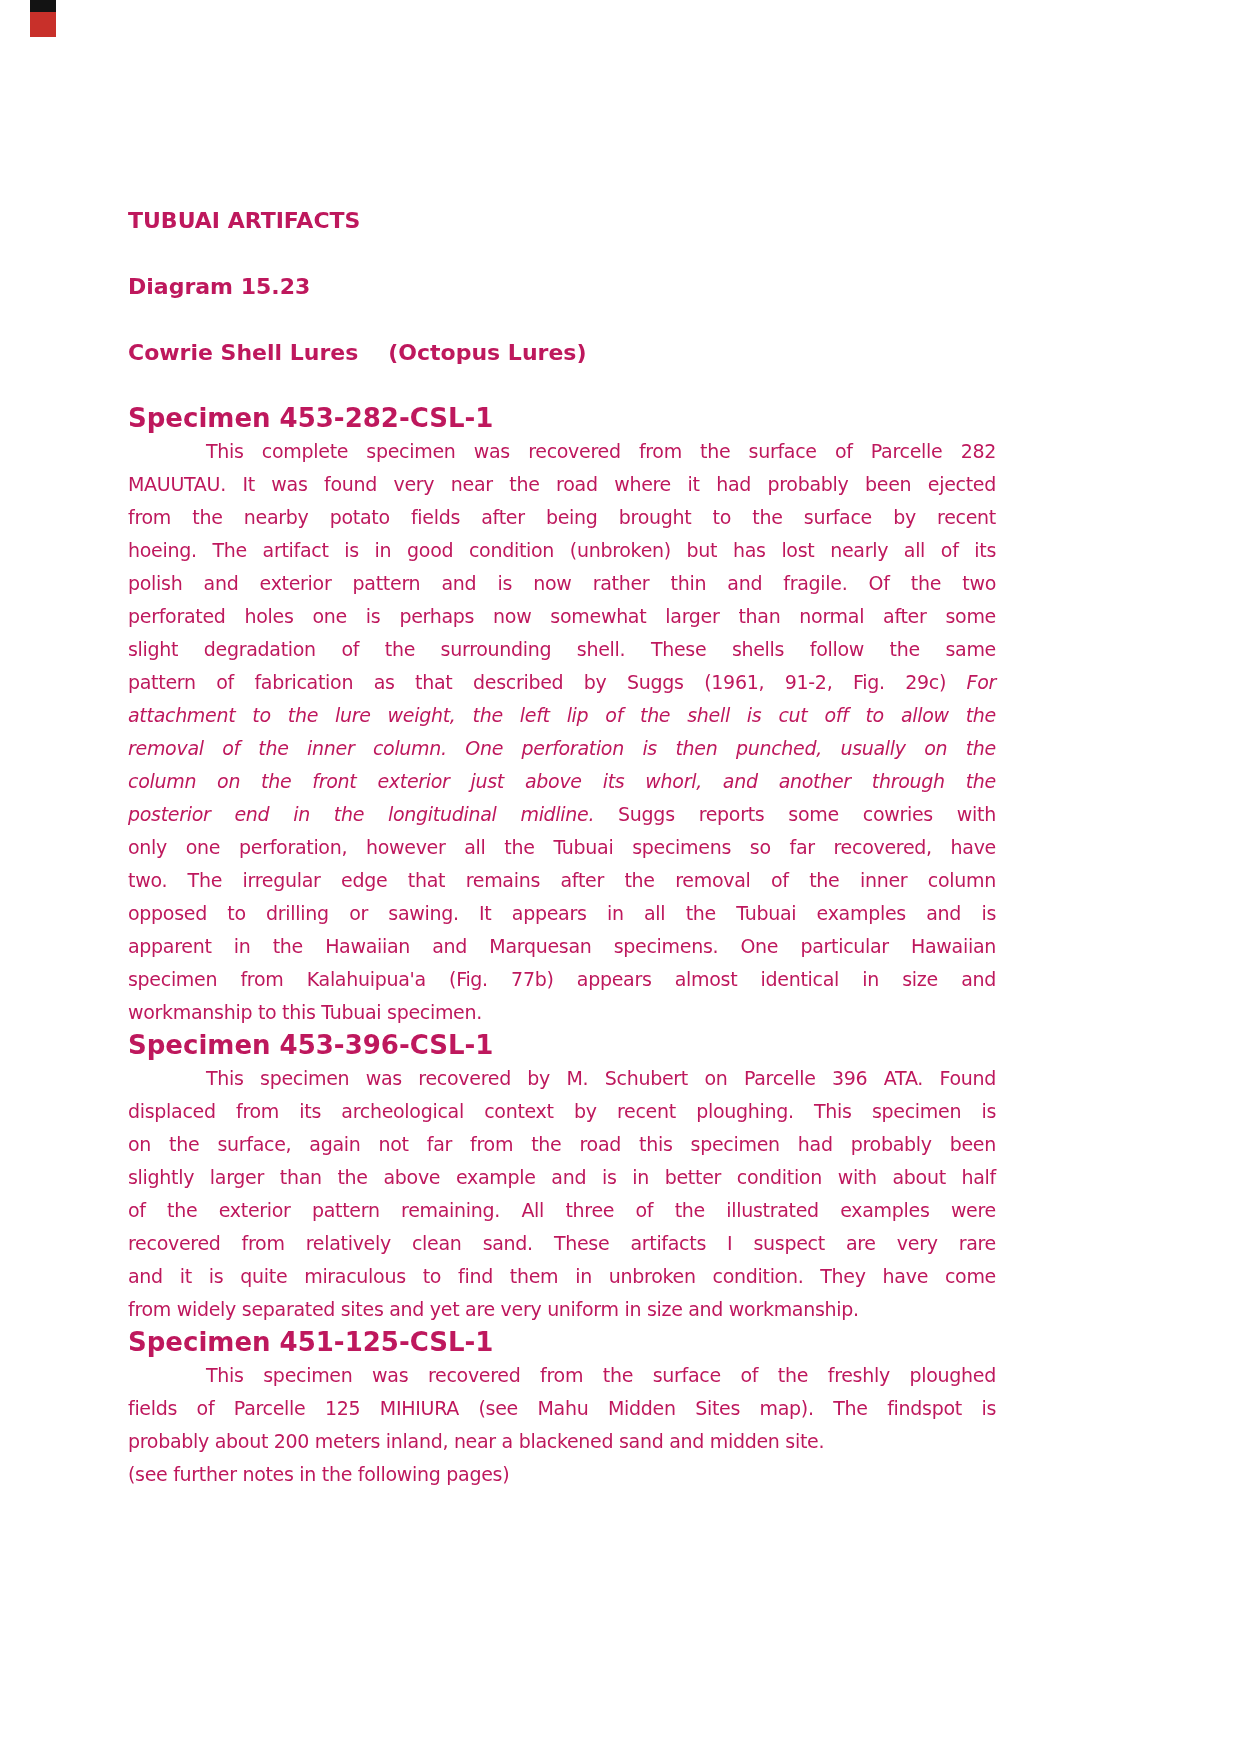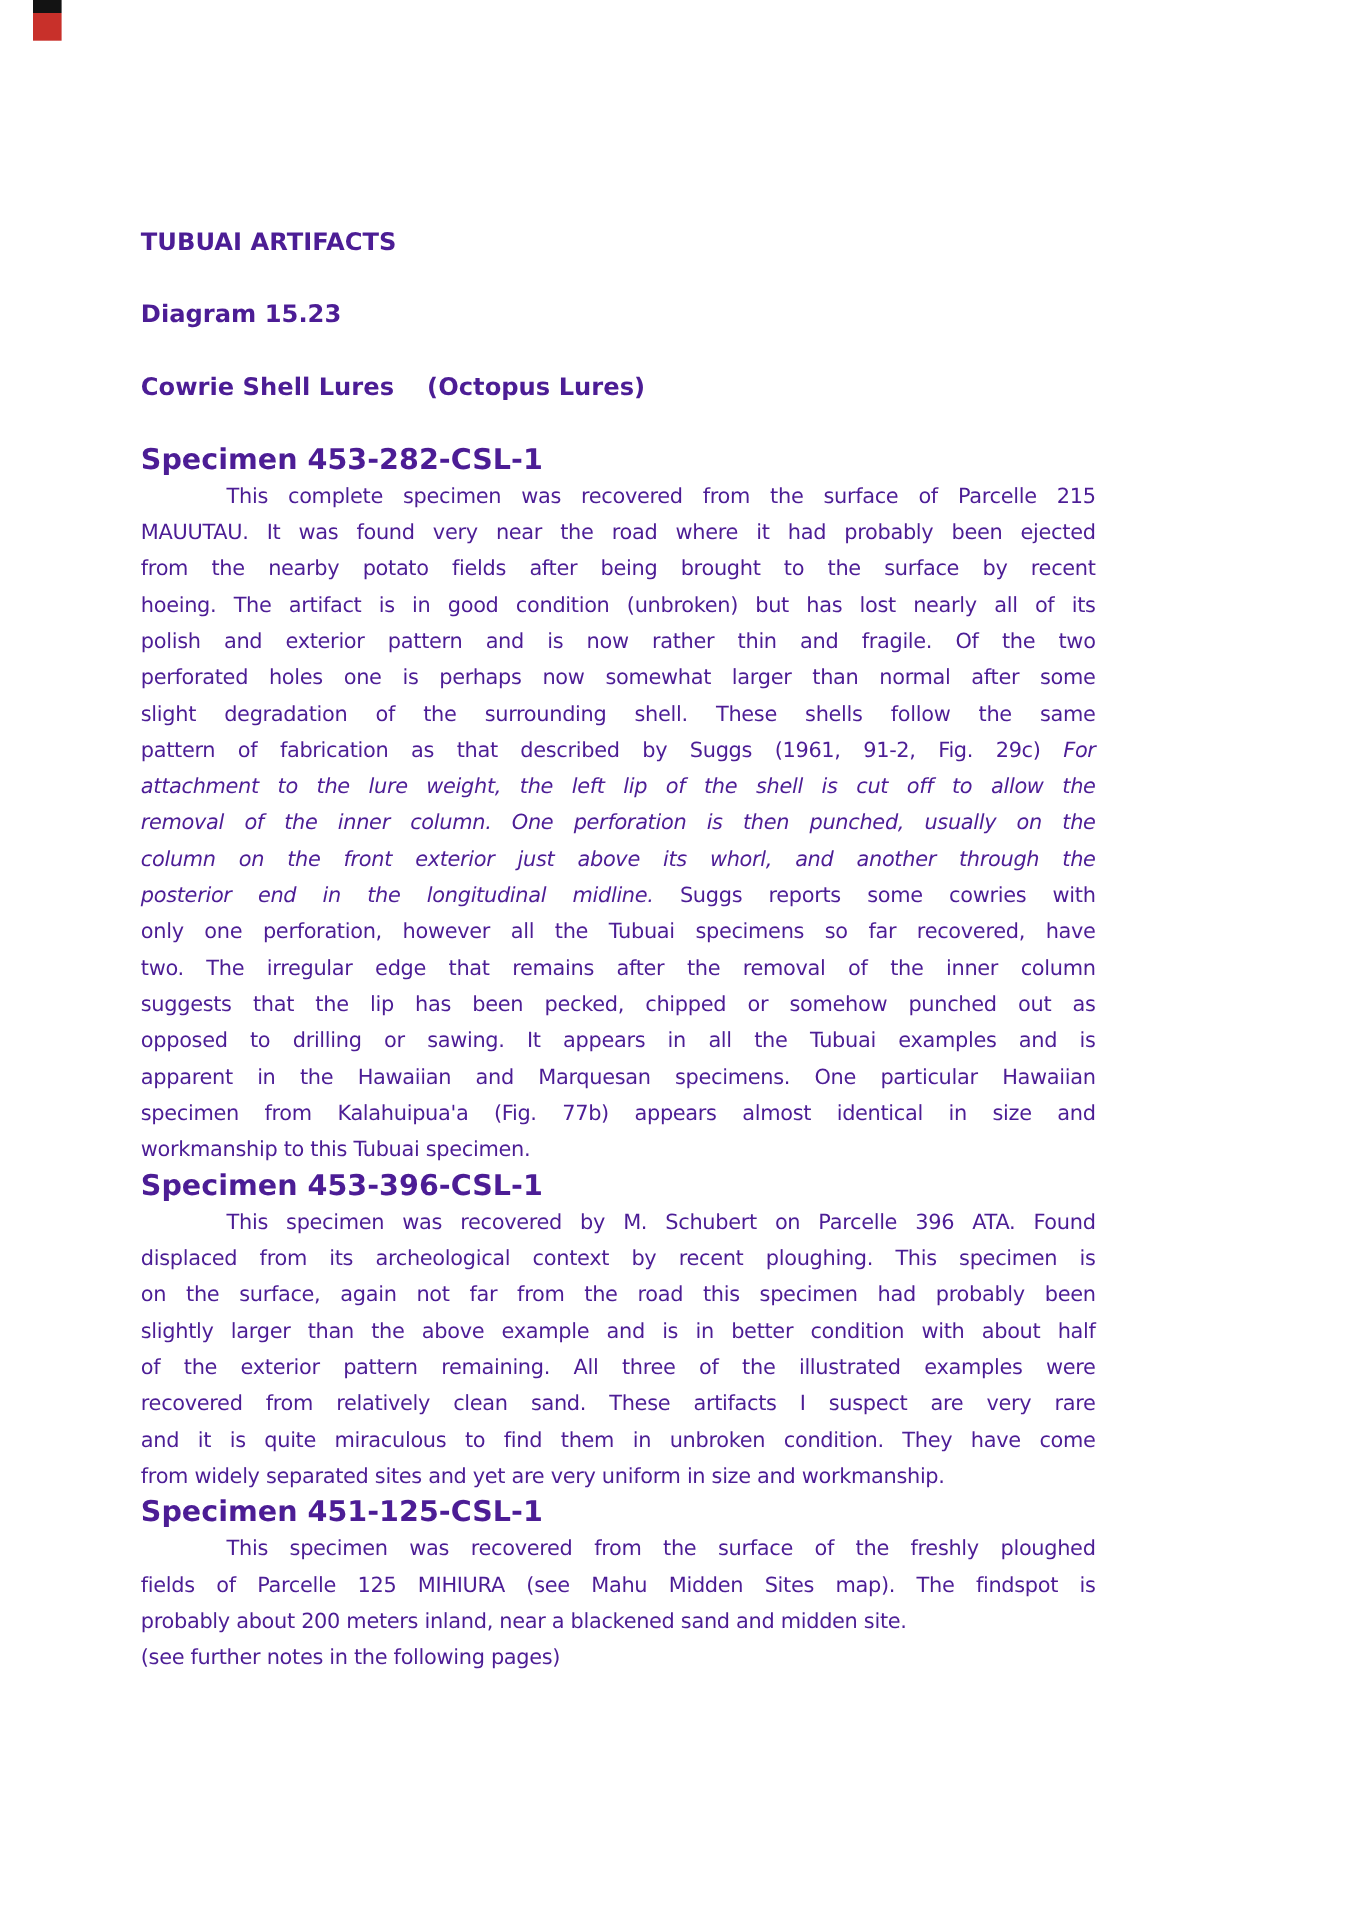--- a/index.html
+++ b/index.html
@@ -7,21 +7,21 @@
     padding: 0;
     background: #ffffff;
   }
   .page {
     position: relative;
     width: 1240px;
     height: 1754px;
     background: #ffffff;
     overflow: hidden;
     font-family: "DejaVu Sans", "Liberation Sans", sans-serif;
-    color: #4c1d95;
+    color: #be185d;
   }
   
   .corner-mark {
     position: absolute;
     left: 30px;
     top: 0;
     width: 26px;
     height: 37px;
   }
   .doc {
@@ -74,35 +74,34 @@
 
   <div class="doc">
     <div class="hline">TUBUAI ARTIFACTS</div>
     <div class="hline">Diagram 15.23</div>
     <div class="hline">
       <span>Cowrie Shell Lures</span><span class="note">(Octopus Lures)</span>
     </div>
 
     <div>
         <div class="spec-heading">Specimen 453-282-CSL-1</div>
-        <div class="line indent"><span>This complete specimen was recovered from the surface of Parcelle 215</span></div>
+        <div class="line indent"><span>This complete specimen was recovered from the surface of Parcelle 282</span></div>
         <div class="line"><span>MAUUTAU.  It was found very near the road where it had probably been ejected</span></div>
         <div class="line"><span>from the nearby potato fields after being brought to the surface by recent</span></div>
         <div class="line"><span>hoeing.  The artifact is in good condition (unbroken) but has lost nearly all of its</span></div>
         <div class="line"><span>polish and exterior pattern and is now rather thin and fragile.  Of the two</span></div>
         <div class="line"><span>perforated holes one is perhaps now somewhat larger than normal after some</span></div>
         <div class="line"><span>slight degradation of the surrounding shell.  These shells follow the same</span></div>
         <div class="line"><span>pattern of fabrication as that described by Suggs (1961, 91-2, Fig. 29c) </span><span class="it">For</span></div>
         <div class="line"><span class="it">attachment to the lure weight, the left lip of the shell is cut off to allow the</span></div>
         <div class="line"><span class="it">removal of the inner column.  One perforation is then punched, usually on the</span></div>
         <div class="line"><span class="it">column on the front exterior just above its whorl, and another through the</span></div>
         <div class="line"><span class="it">posterior end in the longitudinal midline.</span><span>  Suggs reports some cowries with</span></div>
         <div class="line"><span>only one perforation, however all the Tubuai specimens so far recovered, have</span></div>
         <div class="line"><span>two.  The irregular edge that remains after the removal of the inner column</span></div>
-        <div class="line"><span>suggests that the lip has been pecked, chipped or somehow punched out as</span></div>
         <div class="line"><span>opposed to drilling or sawing.  It appears in all the Tubuai examples and is</span></div>
         <div class="line"><span>apparent in the Hawaiian and Marquesan specimens. One particular Hawaiian</span></div>
         <div class="line"><span>specimen from Kalahuipua'a (Fig. 77b) appears almost identical in size and</span></div>
         <div class="line left"><span>workmanship to this Tubuai specimen.</span></div>
         <div class="spec-heading">Specimen 453-396-CSL-1</div>
         <div class="line indent"><span>This specimen was recovered by M. Schubert on Parcelle 396 ATA.  Found</span></div>
         <div class="line"><span>displaced from its archeological context by recent ploughing.  This specimen is</span></div>
         <div class="line"><span>on the surface, again not far from the road this specimen had probably been</span></div>
         <div class="line"><span>slightly larger than the above example and is in better condition with about half</span></div>
         <div class="line"><span>of the exterior pattern remaining.  All three of the illustrated examples were</span></div>

